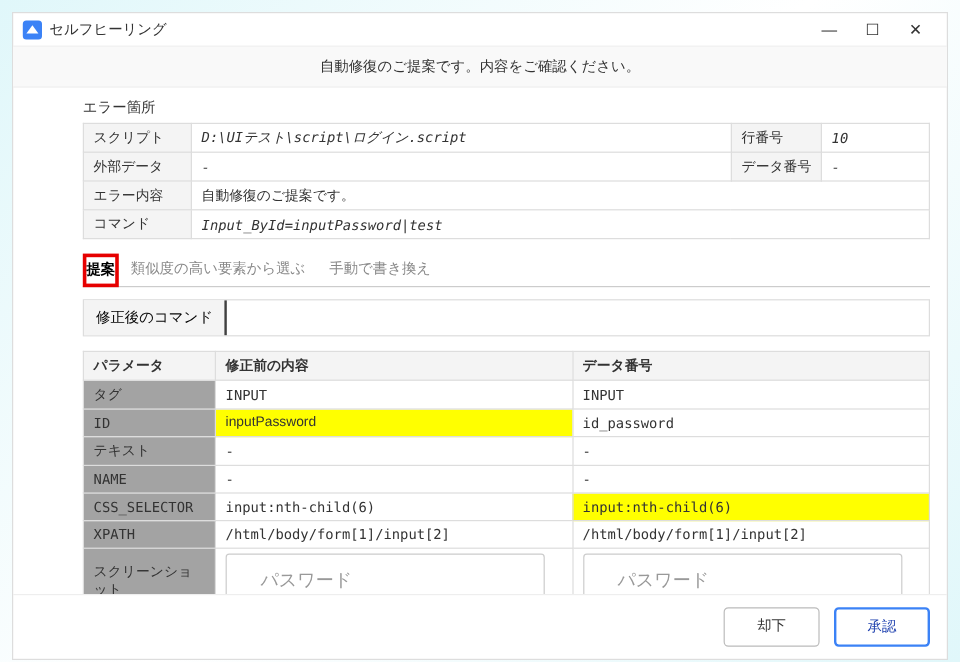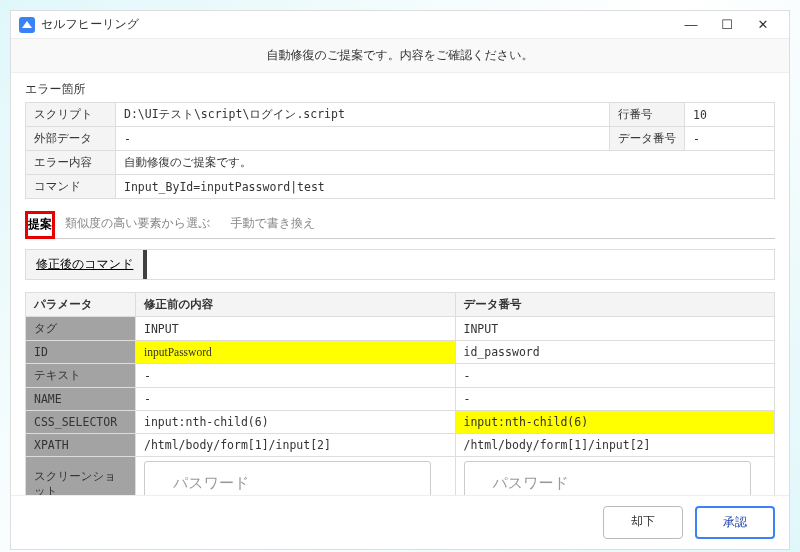--- a/index.html
+++ b/index.html
@@ -55,20 +55,21 @@
     padding: 8px 0;
     background: #f9f9f9;
     border-bottom: 1px solid #eee;
     font-size: 12px;
     color: #333;
   }
   .content {
     padding: 8px 14px;
     flex: 1;
     overflow: auto;
+    margin-left: 44px;
   }
   .section-label {
     font-size: 12px;
     color: #333;
     margin-bottom: 4px;
   }
   table.info {
     width: 100%;
     border-collapse: collapse;
     margin-bottom: 12px;
@@ -81,21 +82,21 @@
     font-weight: normal;
     color: #333;
     background: #fff;
   }
   table.info th {
     background: #f4f4f4;
     width: 90px;
     white-space: nowrap;
   }
   table.info th.narrow { width: 70px; }
-  .mono { font-family: "Consolas", monospace; }
+  .mono { font-family: "Consolas", monospace; font-style: italic; }
 
   .tabs {
     display: flex;
     border-bottom: 1px solid #ccc;
     margin-bottom: 10px;
   }
   .tab {
     padding: 4px 10px;
     font-size: 12px;
     color: #888;
@@ -113,24 +114,23 @@
 
   .cmd-row {
     display: flex;
     align-items: center;
     border: 1px solid #ddd;
     margin-bottom: 12px;
   }
   .cmd-label {
     background: #f4f4f4;
     padding: 6px 10px;
-    border-right: 4px solid #404040;
+    border-right: 2px solid #404040;
     font-size: 12px;
     white-space: nowrap;
-    text-decoration: underline;
   }
   .cmd-value {
     padding: 6px 10px;
     font-family: "Consolas", monospace;
     color: #c0392b;
     font-size: 12px;
   }
 
   table.params {
     width: 100%;
@@ -146,21 +146,21 @@
   }
   table.params thead th {
     background: #f4f4f4;
     font-weight: bold;
   }
   table.params td.rowhead {
     background: #a3a3a3;
     font-family: "Consolas", monospace;
     width: 110px;
   }
-  .hl-yellow { background: #ffff00 !important; font-family: Liberation Serif, serif; font-weight: bold; }
+  .hl-yellow { background: #ffff00 !important; font-family: Liberation Sans, sans-serif; font-weight: bold; }
   .hl-red { color: #c0392b; font-family: "Consolas", monospace; }
   .monotd { font-family: "Consolas", monospace; }
 
   .shot-row td { padding: 10px 8px; }
   .shot-box {
     border: 1px solid #ccc;
     border-radius: 3px;
     padding: 12px 28px;
     color: #999;
     font-size: 15px;

